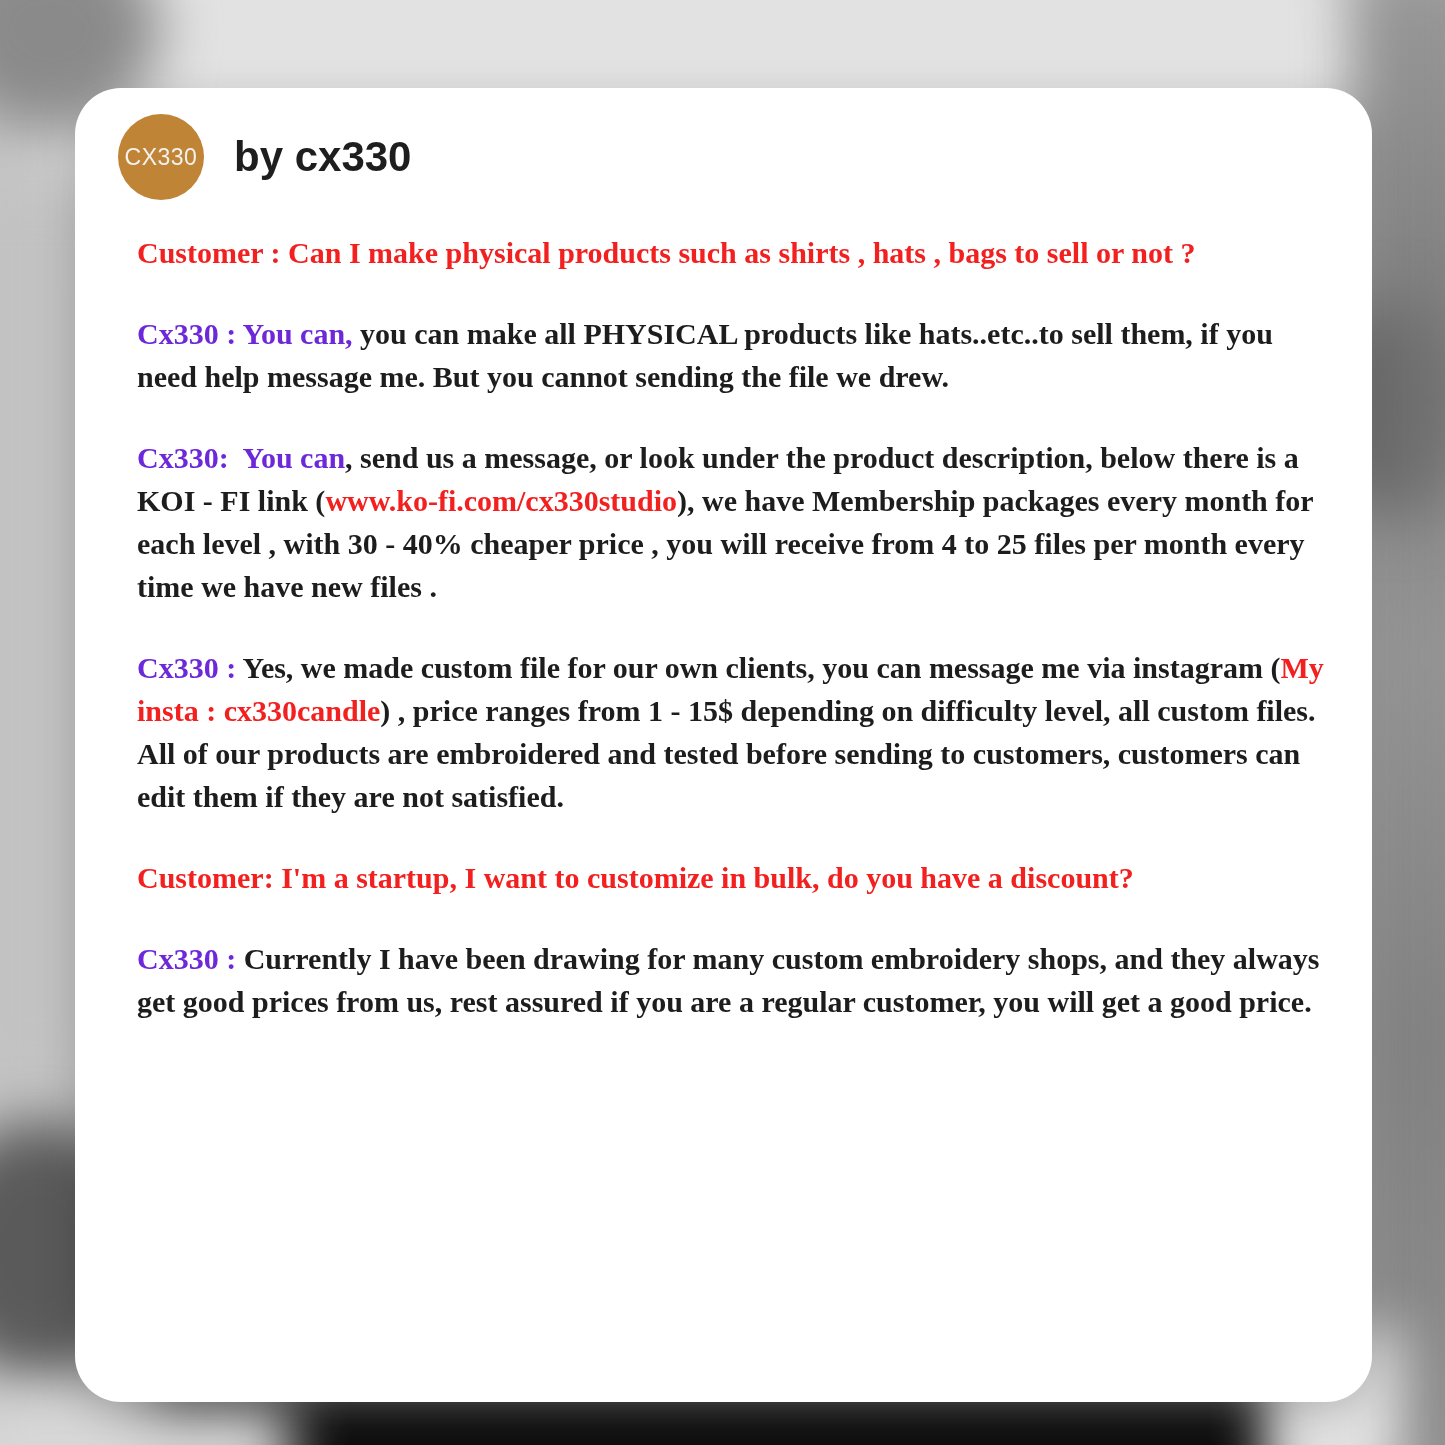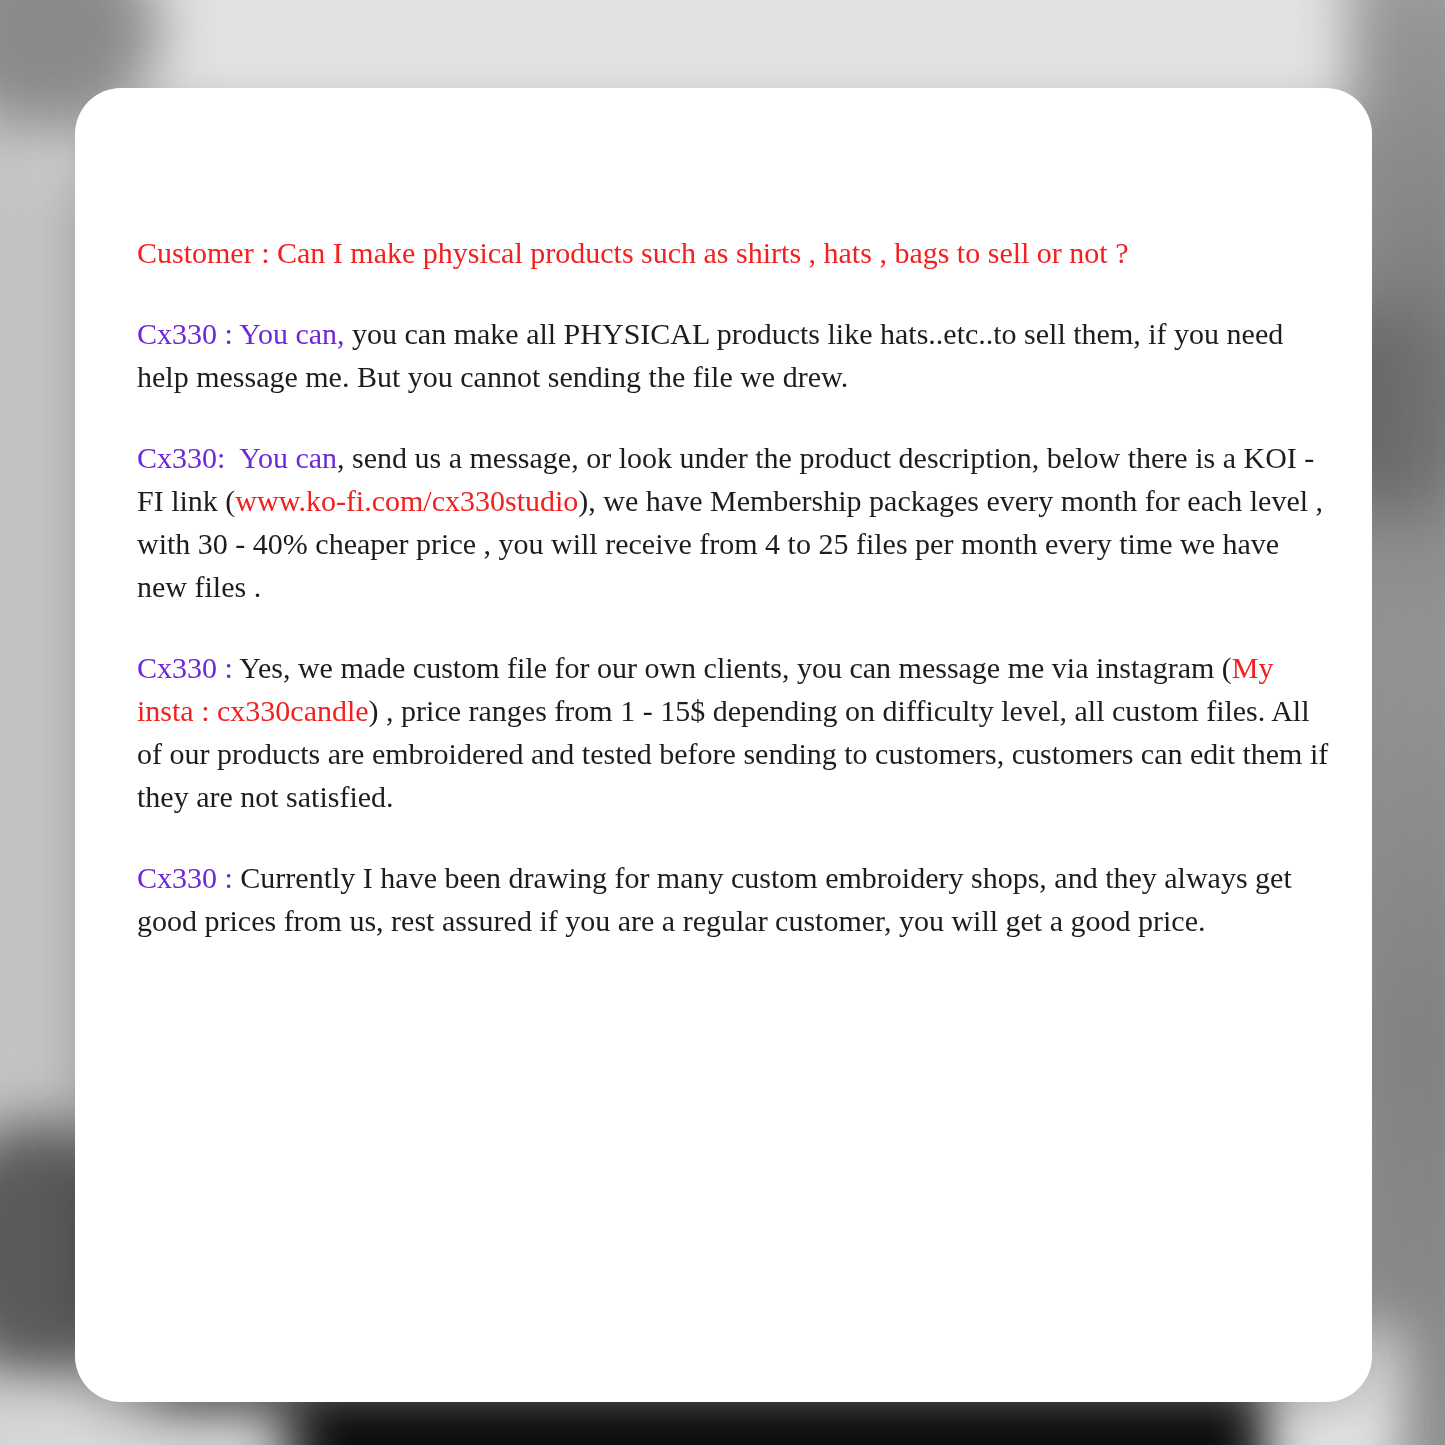--- a/index.html
+++ b/index.html
@@ -94,20 +94,21 @@
   .qa-text {
     position: absolute;
     left: 62px; top: 143px;
     width: 1195px;
   }
   .qa-text p {
     margin: 0 0 38px 0;
     font-size: 30px;
     line-height: 43px;
     color: #1d1d1d;
+    font-weight: bold;
   }
   .c-red  { color: #f2201f; }
   .c-gold { color: #6d28d9; }
   .c-black{ color: #1d1d1d; }
 </style>
 </head>
 <body>
 
 <div class="stage">
   <div class="bg-shape bg-top-light"></div>
@@ -115,31 +116,38 @@
   <div class="bg-shape bg-left"></div>
   <div class="bg-shape bg-left-darkblob"></div>
   <div class="bg-shape bg-right"></div>
   <div class="bg-shape bg-right-swirl"></div>
   <div class="bg-shape bg-bottom-black"></div>
   <div class="bg-shape bg-bottom-leftlight"></div>
   <div class="bg-shape bg-bottom-rightlight"></div>
 
   <div class="card">
 
+    <div class="card-header">
+      <div class="avatar">
+        <span class="avatar-label">CX330</span>
+      </div>
+      <div class="byline">by cx330</div>
+    </div>
 
     <div class="qa-text">
 
       <p><span class="c-red">Customer : Can I make physical products such as shirts , hats , bags to sell or not ?</span></p>
 
       <p><span class="c-gold">Cx330 : You can,</span><span class="c-black"> you can make all PHYSICAL products like hats..etc..to sell them, if you need help message me. But you cannot sending the file we drew.</span></p>
 
 
       <p><span class="c-gold">Cx330:&nbsp; You can</span><span class="c-black">, send us a message, or look under the product description, below there is a KOI - FI link (</span><span class="c-red">www.ko-fi.com/cx330studio</span><span class="c-black">), we have Membership packages every month for each level , with 30 - 40% cheaper price , you will receive from 4 to 25 files per month every time we have new files .</span></p>
 
 
       <p><span class="c-gold">Cx330 :</span><span class="c-black"> Yes, we made custom file for our own clients, you can message me via instagram (</span><span class="c-red">My insta : cx330candle</span><span class="c-black">) , price ranges from 1 - 15$ depending on difficulty level, all custom files. All of our products are embroidered and tested before sending to customers, customers can edit them if they are not satisfied.</span></p>
 
+      <p><span class="c-red">Customer: I'm a startup, I want to customize in bulk, do you have a discount?</span></p>
 
       <p><span class="c-gold">Cx330 :</span><span class="c-black"> Currently I have been drawing for many custom embroidery shops, and they always get good prices from us, rest assured if you are a regular customer, you will get a good price.</span></p>
 
     </div>
   </div>
 </div>
 
 </body></html>

